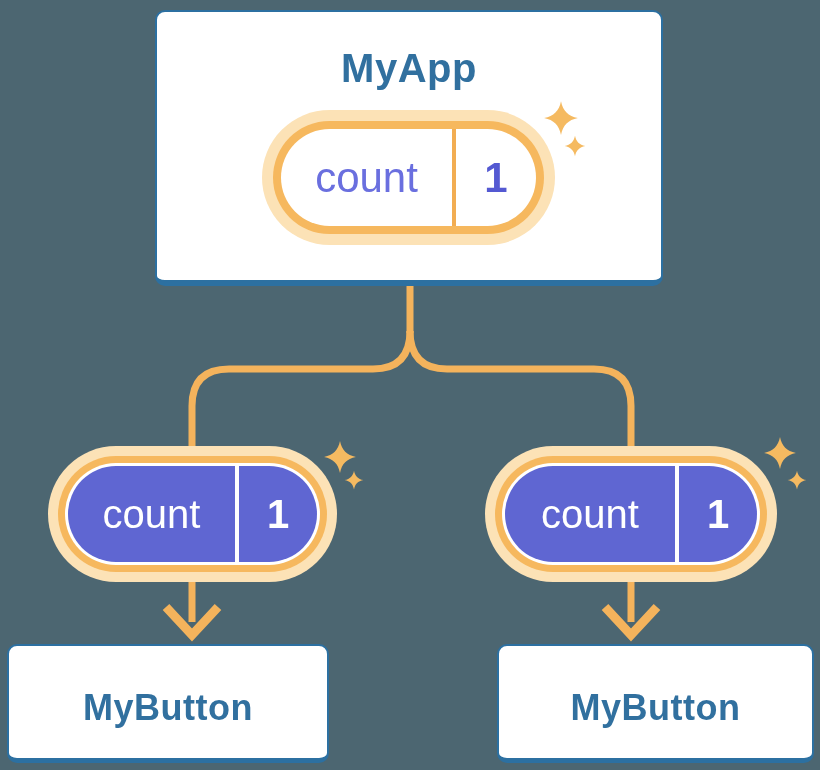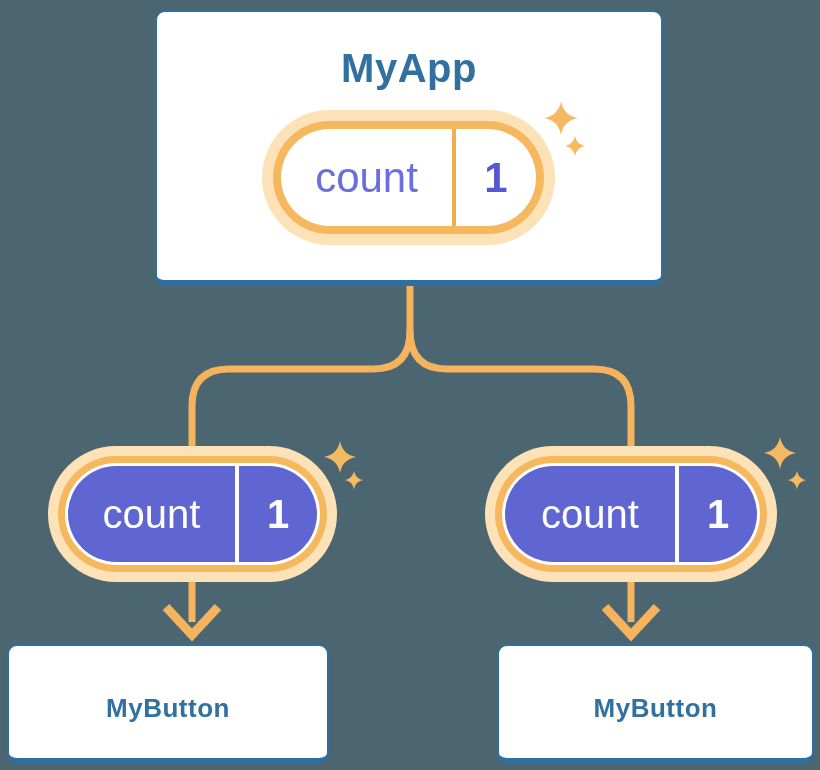--- a/index.html
+++ b/index.html
@@ -31,21 +31,21 @@
   }
   .card-root{left:155px;top:10px;width:508px;height:276px;border-bottom-width:6px;}
   .card-child{height:119px;border-bottom-width:5px;display:flex;align-items:center;justify-content:center;}
   .card-child-left{left:7px;top:644px;width:322px;}
   .card-child-right{left:497px;top:644px;width:317px;}
 
   .card-title{
     color:var(--heading-text);font-weight:700;letter-spacing:0.5px;
   }
   .root-title{display:block;text-align:center;margin-top:34px;font-size:40px;}
-  .child-title{font-size:26px;margin-top:12px;}
+  .child-title{font-size:36px;margin-top:12px;}
 
   .state-pill{position:absolute;z-index:3;display:flex;box-sizing:border-box;
     border-radius:999px;background:var(--pill-glow);}
   .pill-root{left:262px;top:110px;width:293px;height:135px;padding:11px;}
   .pill-left{left:48px;top:446px;width:289px;height:136px;padding:10px;}
   .pill-right{left:485px;top:446px;width:292px;height:136px;padding:10px;}
 
   .pill-ring{flex:1;display:flex;border-radius:999px;background:var(--pill-ring);}
   .pill-ring-root{padding:8px;}
   .pill-ring-child{padding:7px;}

